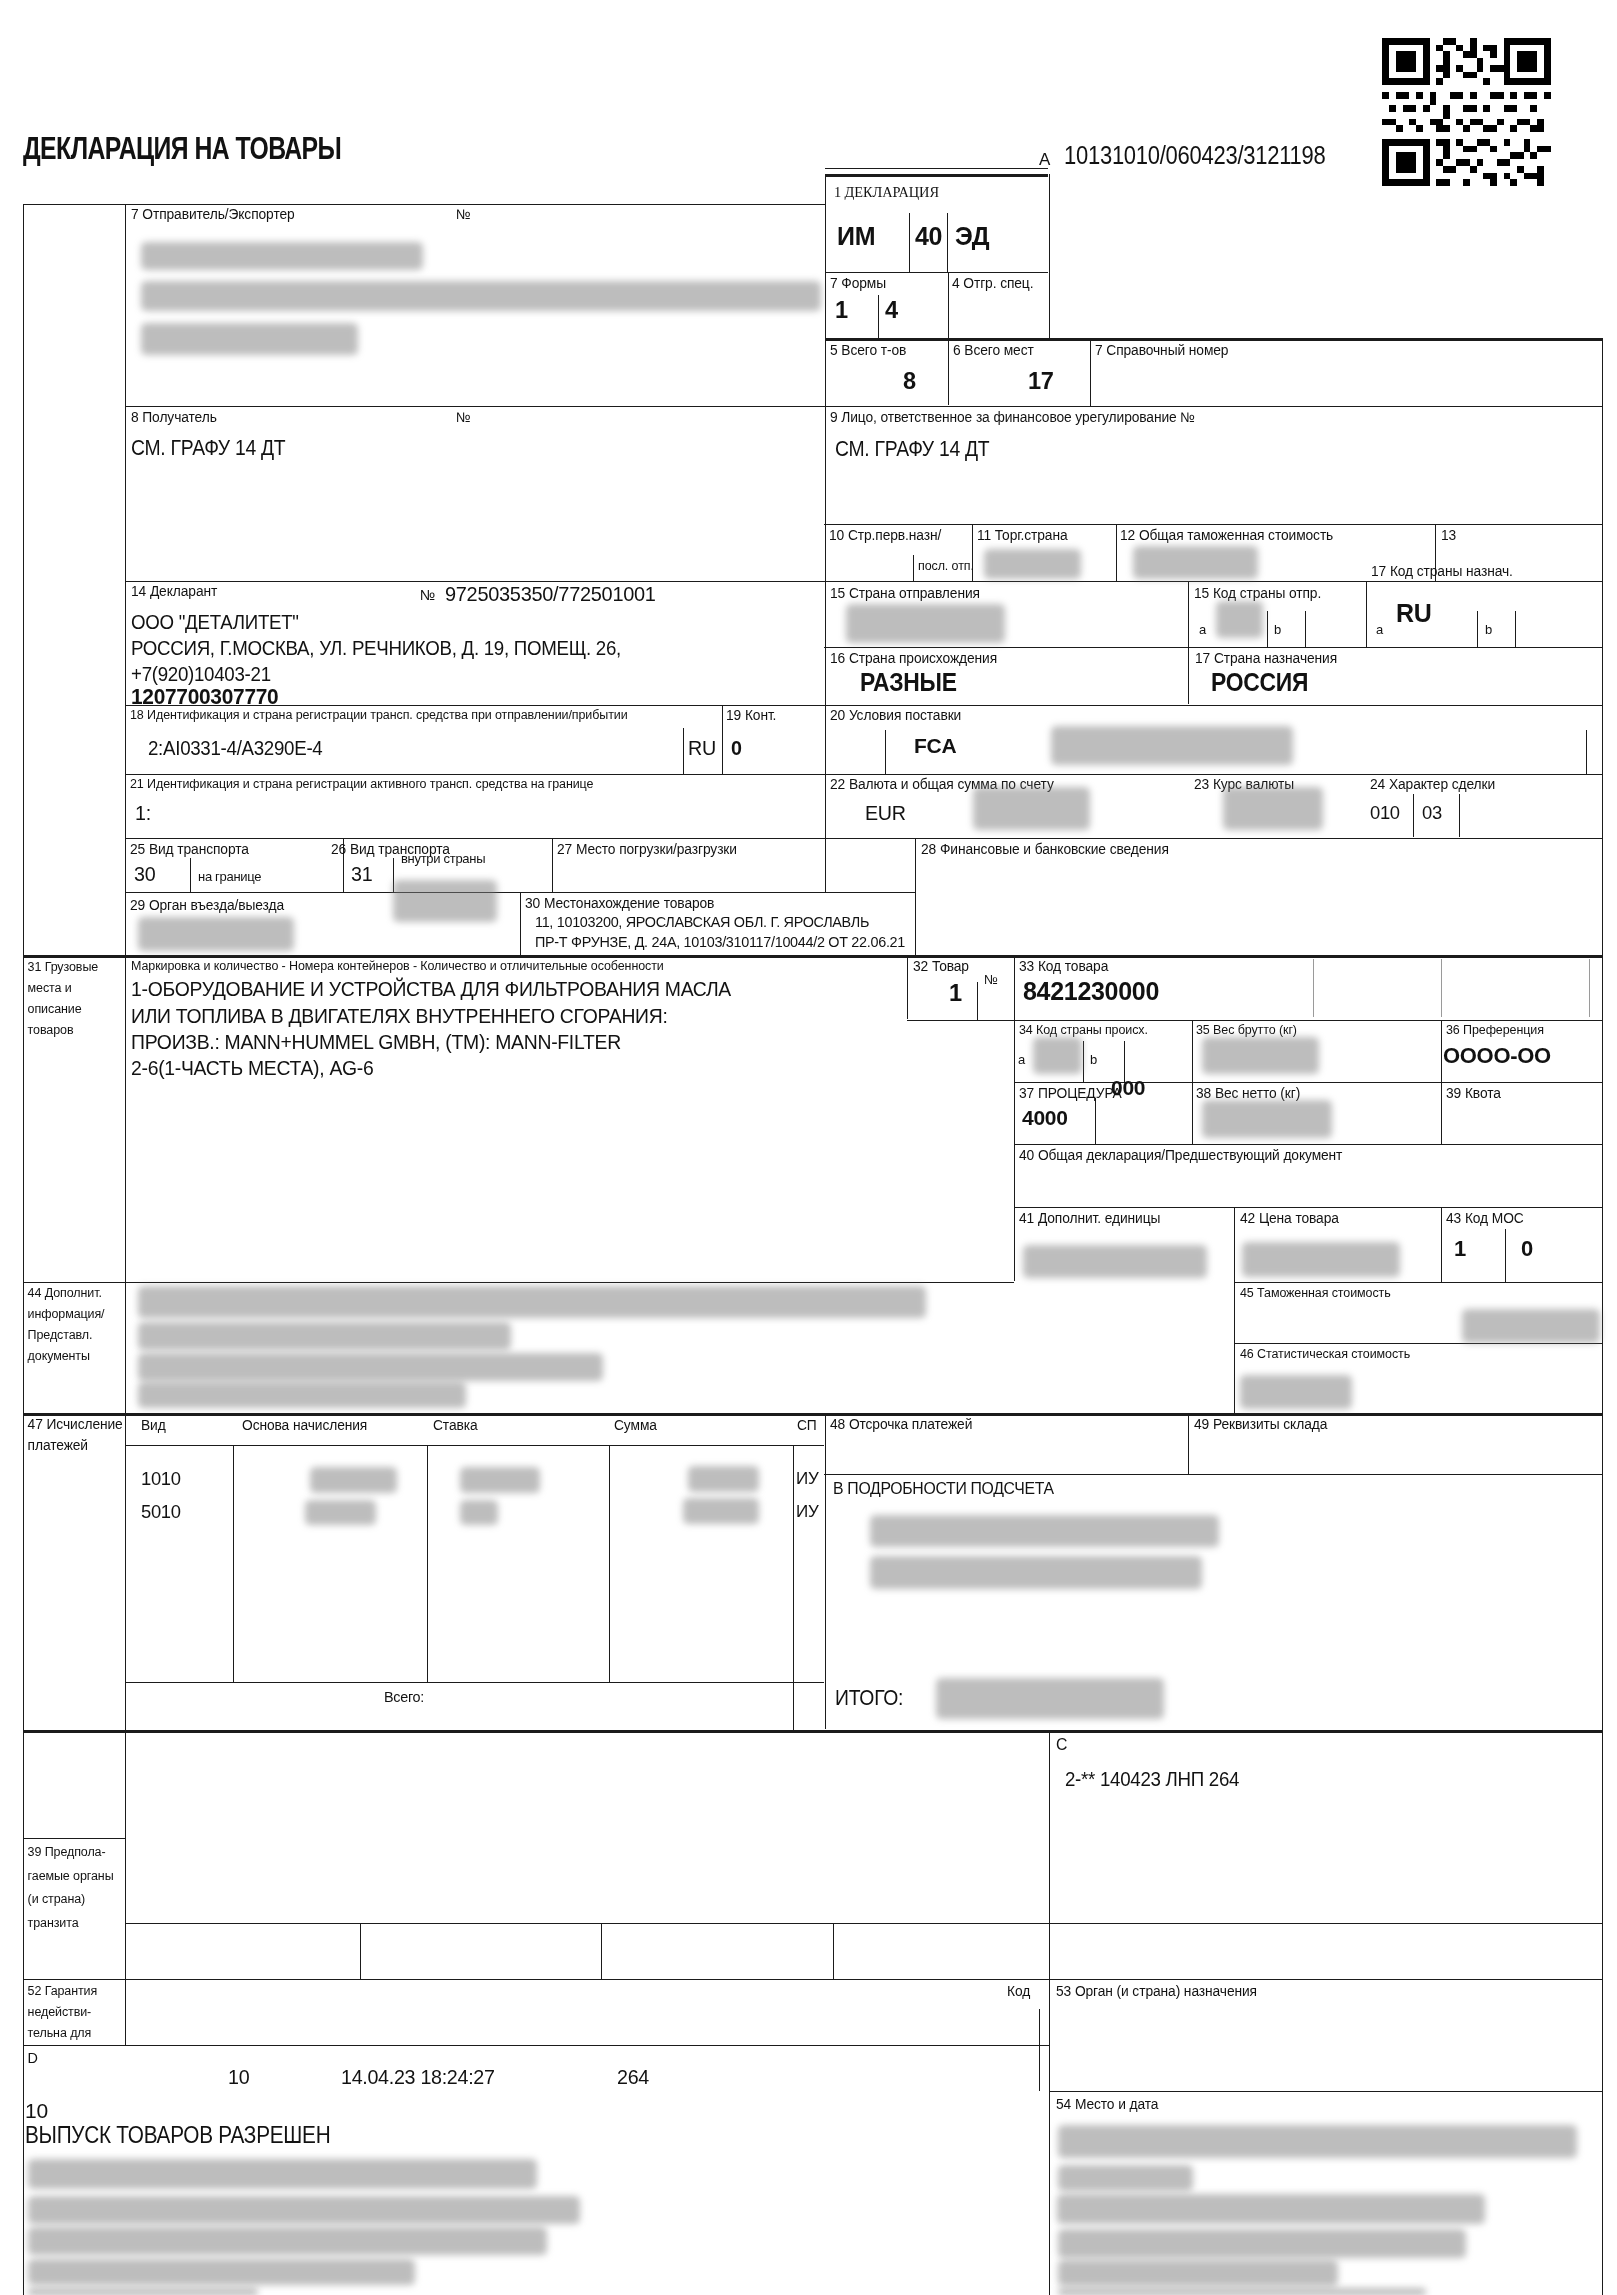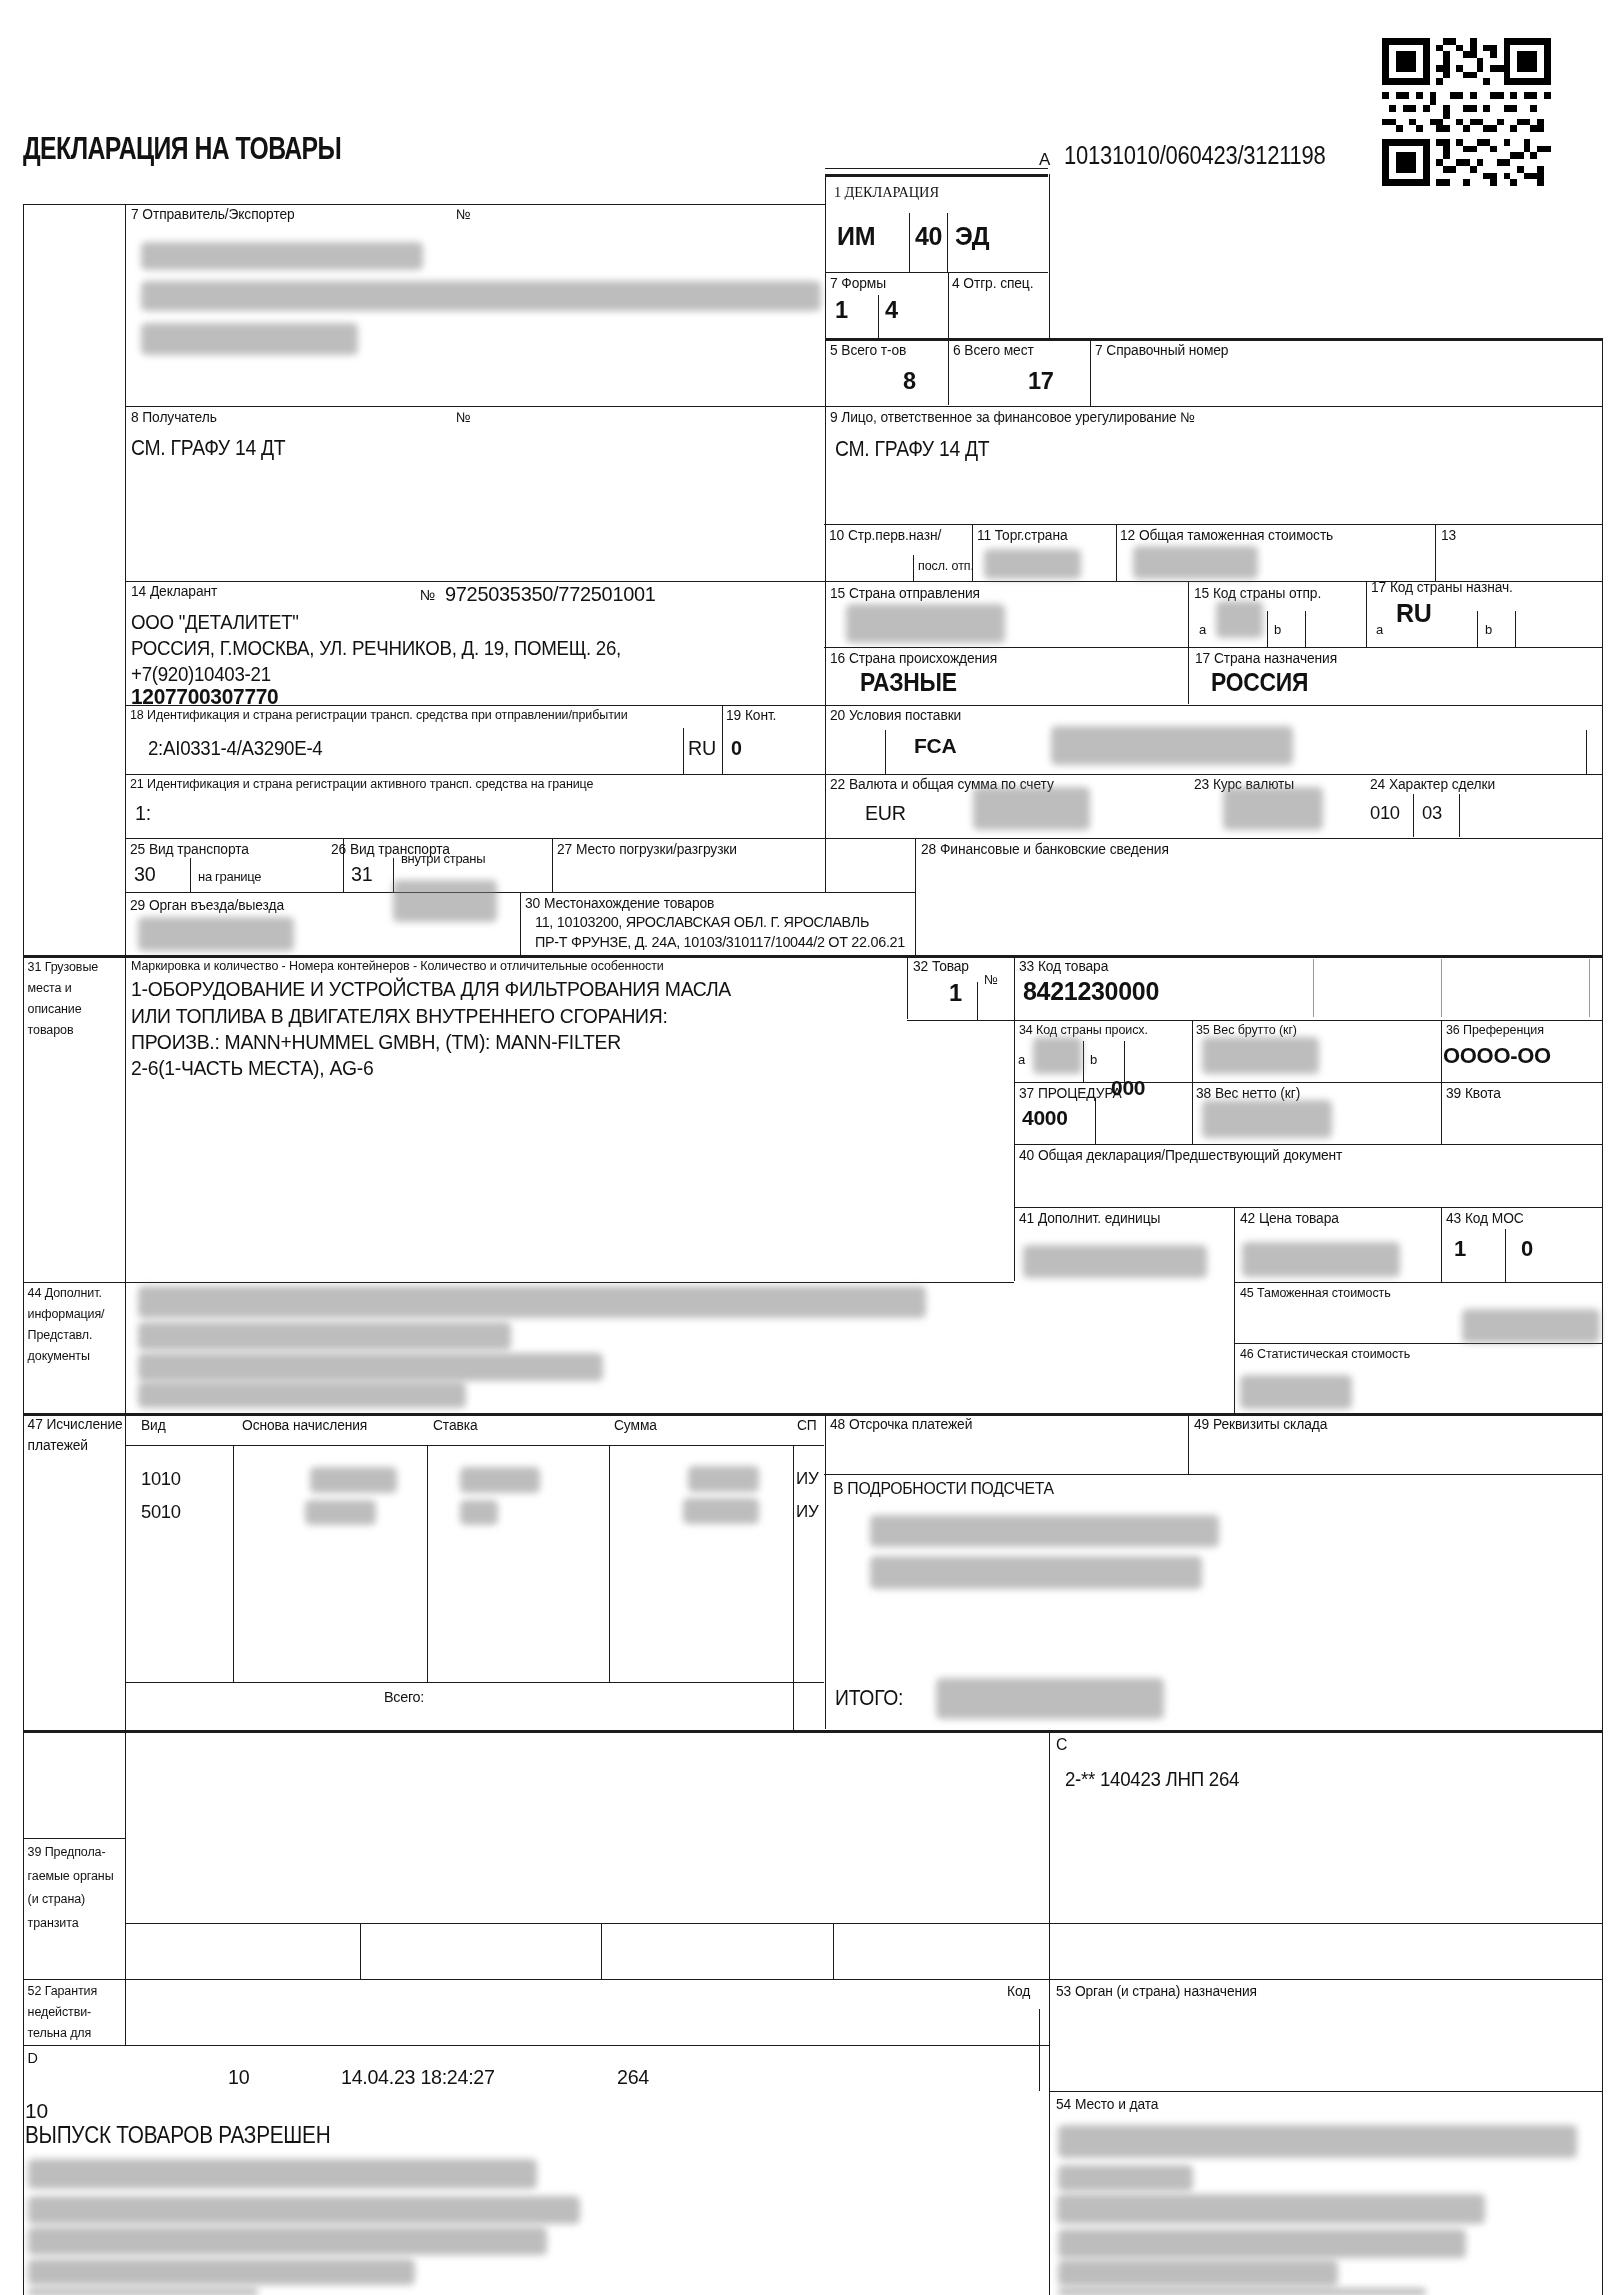--- a/index.html
+++ b/index.html
@@ -260,21 +260,21 @@
   <div class="v s30 cx95" style="left:131px;top:637px">РОССИЯ, Г.МОСКВА, УЛ. РЕЧНИКОВ, Д. 19, ПОМЕЩ. 26,</div>
   <div class="v s30 cx95" style="left:131px;top:663px">+7(920)10403-21</div>
   <div class="v s34 b cx95" style="left:131px;top:684px">1207700307770</div>
 
   <div class="lbl" style="left:830px;top:586px">15 Страна отправления</div>
   <div class="red" style="left:846px;top:604px;width:159px;height:39px"></div>
   <div class="lbl" style="left:1194px;top:586px">15 Код страны отпр.</div>
   <div class="v s20" style="left:1199px;top:622px">a</div>
   <div class="red" style="left:1216px;top:601px;width:47px;height:37px"></div>
   <div class="v s20" style="left:1274px;top:622px">b</div>
-  <div class="lbl" style="left:1371px;top:580px">17 Код страны назнач.</div>
+  <div class="lbl" style="left:1371px;top:564px">17 Код страны назнач.</div>
   <div class="v s20" style="left:1376px;top:622px">a</div>
   <div class="v s38 b" style="left:1396px;top:599px">RU</div>
   <div class="v s20" style="left:1485px;top:622px">b</div>
   <div class="lbl" style="left:830px;top:651px">16 Страна происхождения</div>
   <div class="v s40 b cx" style="left:860px;top:667px">РАЗНЫЕ</div>
   <div class="lbl" style="left:1195px;top:651px">17 Страна назначения</div>
   <div class="v s40 b cx" style="left:1211px;top:667px">РОССИЯ</div>
 
   <div class="lbl s19" style="left:130px;top:708px">18 Идентификация и страна регистрации трансп. средства при отправлении/прибытии</div>
   <div class="v s30 cx95" style="left:148px;top:737px">2:AI0331-4/A3290E-4</div>

